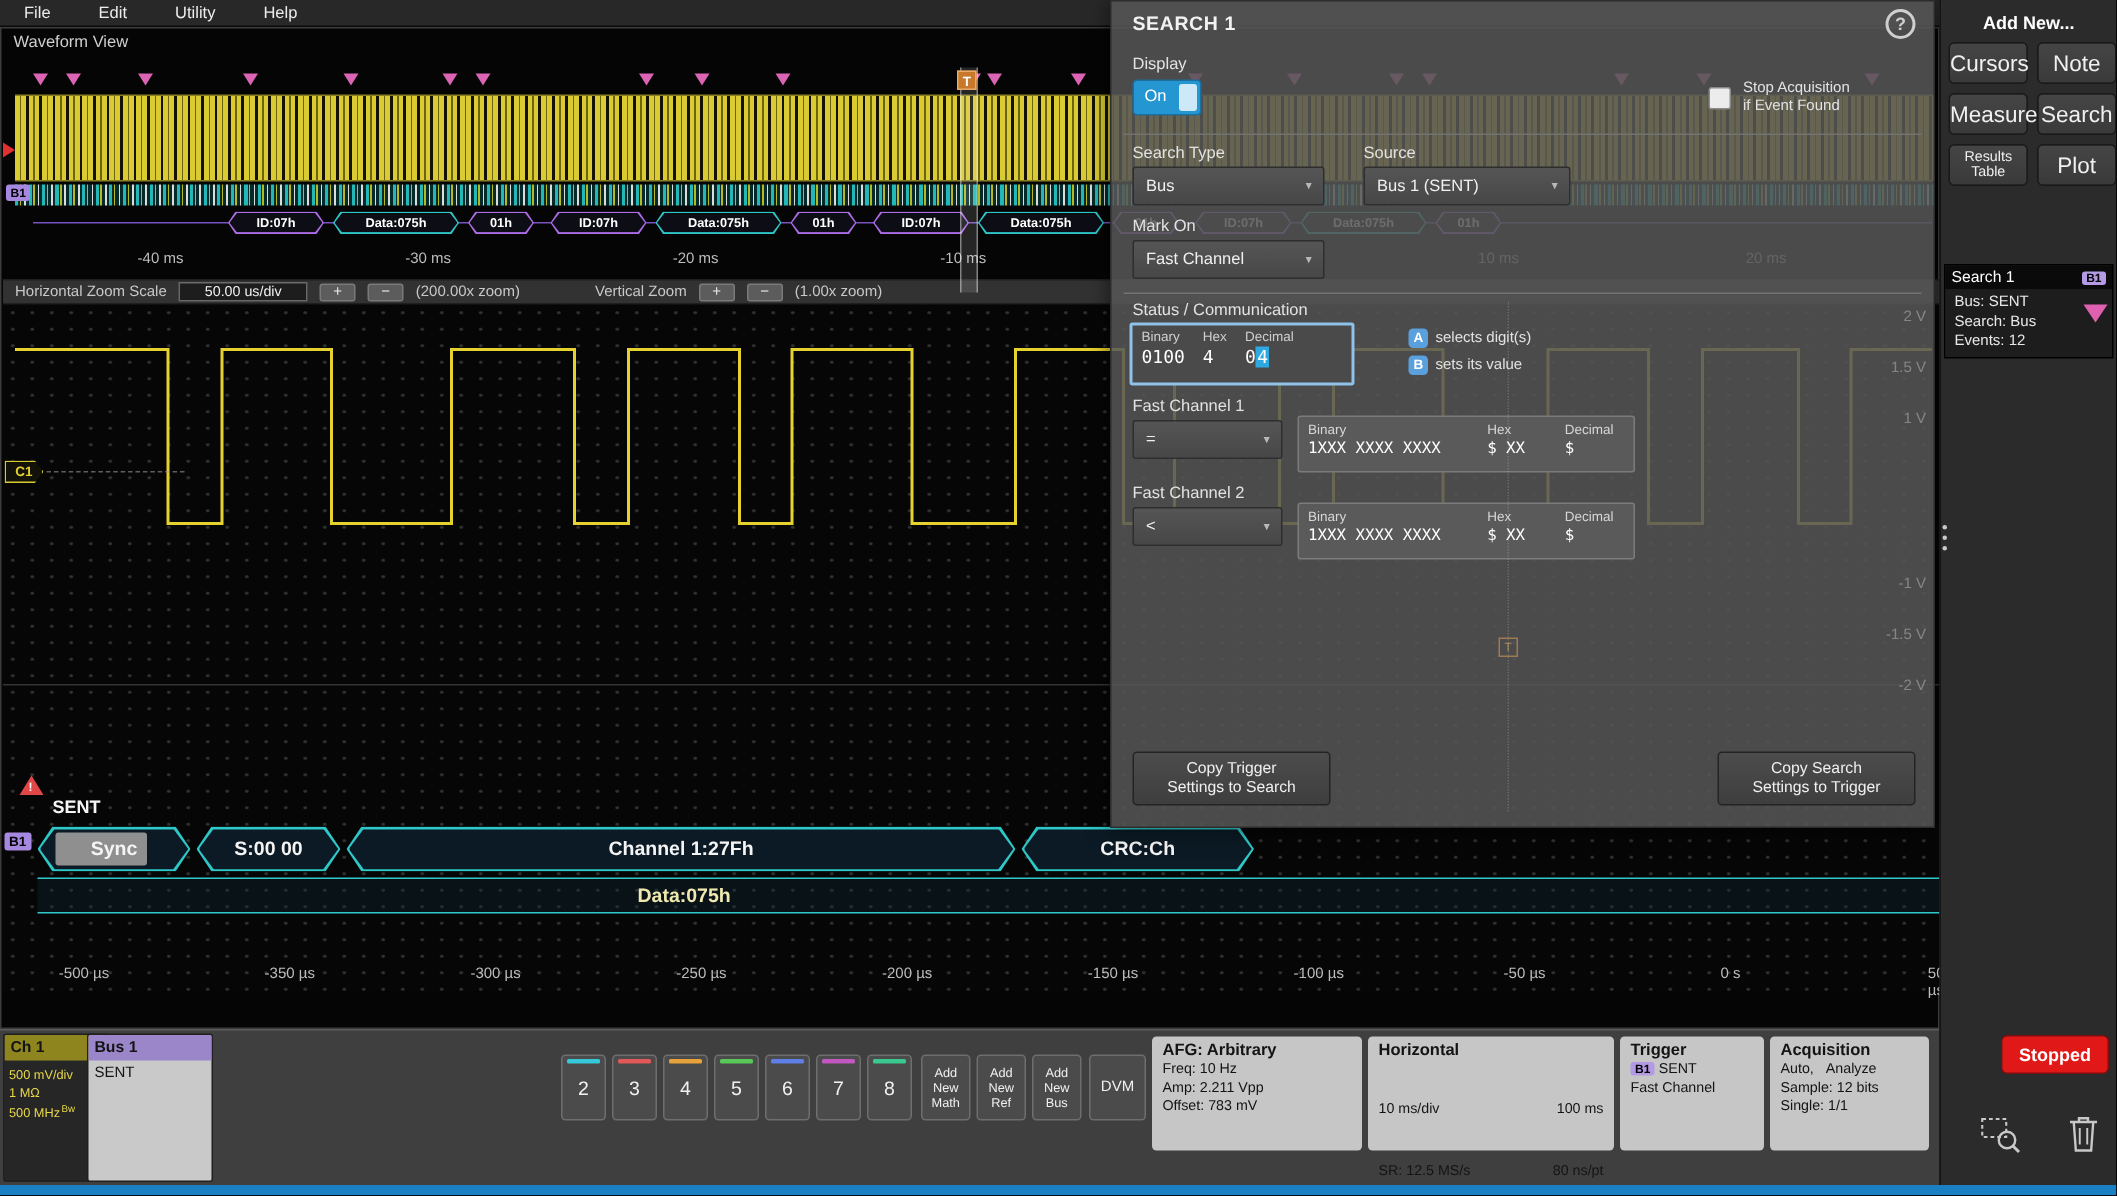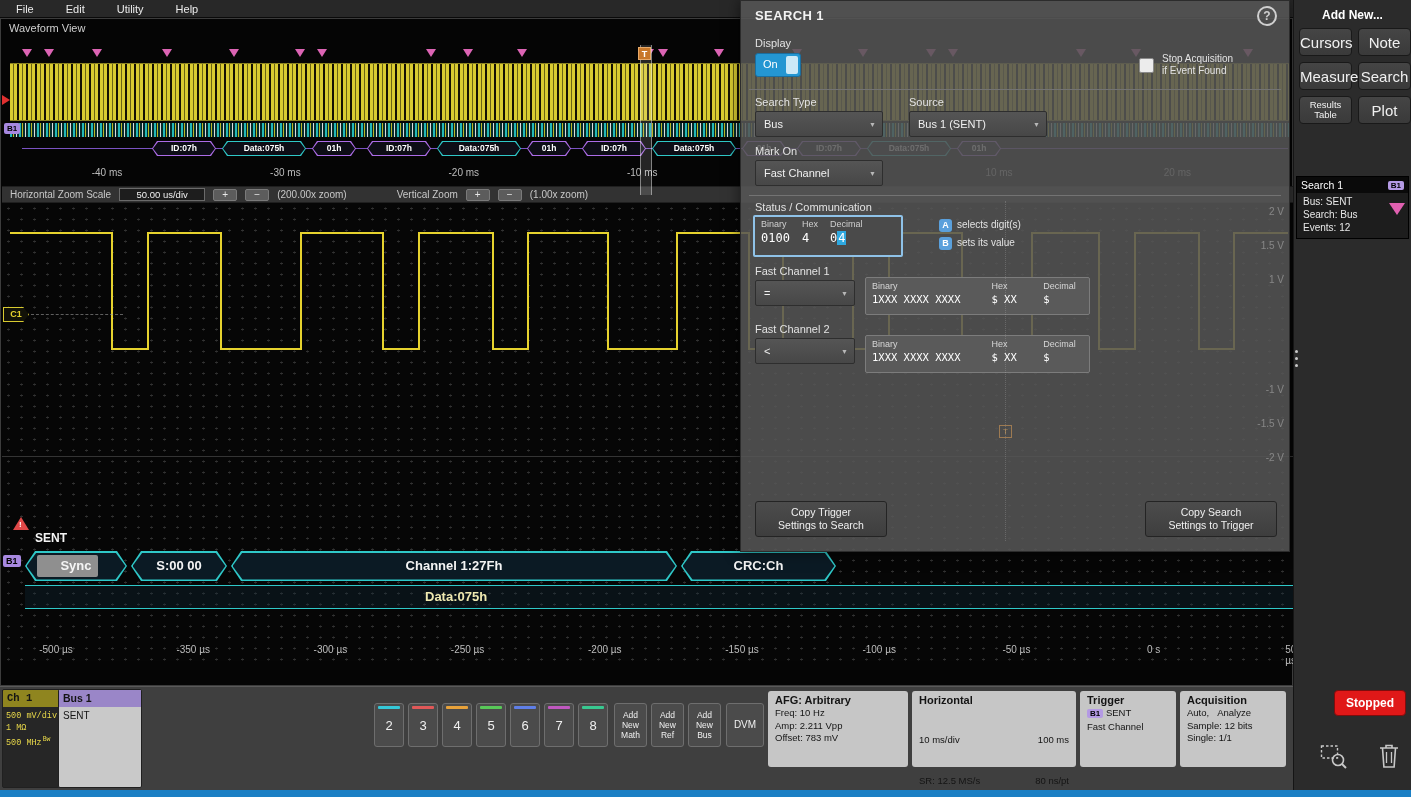--- a/index.html
+++ b/index.html
@@ -127,21 +127,21 @@
   .scard-b div { font-size:10px; color:#e8e8e8; line-height:13px; }
   .scard-tri { position:absolute; right:3px; top:26px; width:0; height:0; border-left:8px solid transparent; border-right:8px solid transparent; border-top:12px solid #e060b0; }
   .splitter { position:absolute; left:1px; top:346px; width:6px; }
   .splitter i { display:block; width:3px; height:3px; background:#c9c9c9; border-radius:50%; margin:4px 0; }
   .stopped { position:absolute; right:5px; top:690px; width:72px; height:26px; background:#e01818; border:1px solid #7e0d0d; border-radius:4px; color:#fff; font-weight:bold; font-size:12px; font-family:"Liberation Sans", sans-serif; }
   .icn { position:absolute; top:742px; }
   .icn-zoom { left:26px; } .icn-trash { left:84px; }
 
   
   .statusbar { position:absolute; left:0; top:686px; width:1293px; height:104px; background:#3f3f3f; border-top:1px solid #5a5a5a; z-index:40; }
-  .sb-ch1 { position:absolute; left:2px; top:2px; width:70px; height:99px; border:1px solid #202020; border-radius:2px; overflow:hidden; background:#262626;font-family:Liberation Mono, monospace; }
+  .sb-ch1 { position:absolute; left:2px; top:2px; width:70px; height:99px; border:1px solid #202020; border-radius:2px; overflow:hidden; background:#262626; }
   .sb-ch1-h { background:#8f851f; color:#141414; font-size:10.5px; font-weight:bold; padding:2px 4px; height:17px; }
   .sb-ch1-b { padding:3px; color:#e8d84a; font-size:8.5px; line-height:12px; }
   .sup { font-size:6.5px; vertical-align:super; margin-left:1px; }
   .sb-bus1 { position:absolute; left:58px; top:2px; width:84px; height:99px; border:1px solid #202020; border-radius:2px; overflow:hidden; background:#c9c9c9; }
   .sb-bus1-h { background:#9a86c8; color:#141414; font-size:10.5px; font-weight:bold; padding:2px 4px; height:17px; }
   .sb-bus1-b { padding:3px 4px; color:#141414; font-size:10px; }
   .ch-row { position:absolute; left:374px; top:16px; display:flex; gap:4px; }
   .chbtn { width:30px; height:44px; background:#4b4b4b; border:1px solid #6e6e6e; border-radius:3px; position:relative; color:#f0f0f0; font-size:13px; text-align:center; line-height:44px; }
   .strip { position:absolute; top:2px; left:3px; right:3px; height:3px; border-radius:1px; }
   .addbtn { position:absolute; top:16px; width:33px; height:44px; background:#4b4b4b; border:1px solid #6e6e6e; border-radius:3px; font-size:8.5px; color:#f0f0f0; text-align:center; display:flex; flex-direction:column; justify-content:center; line-height:10px; }

